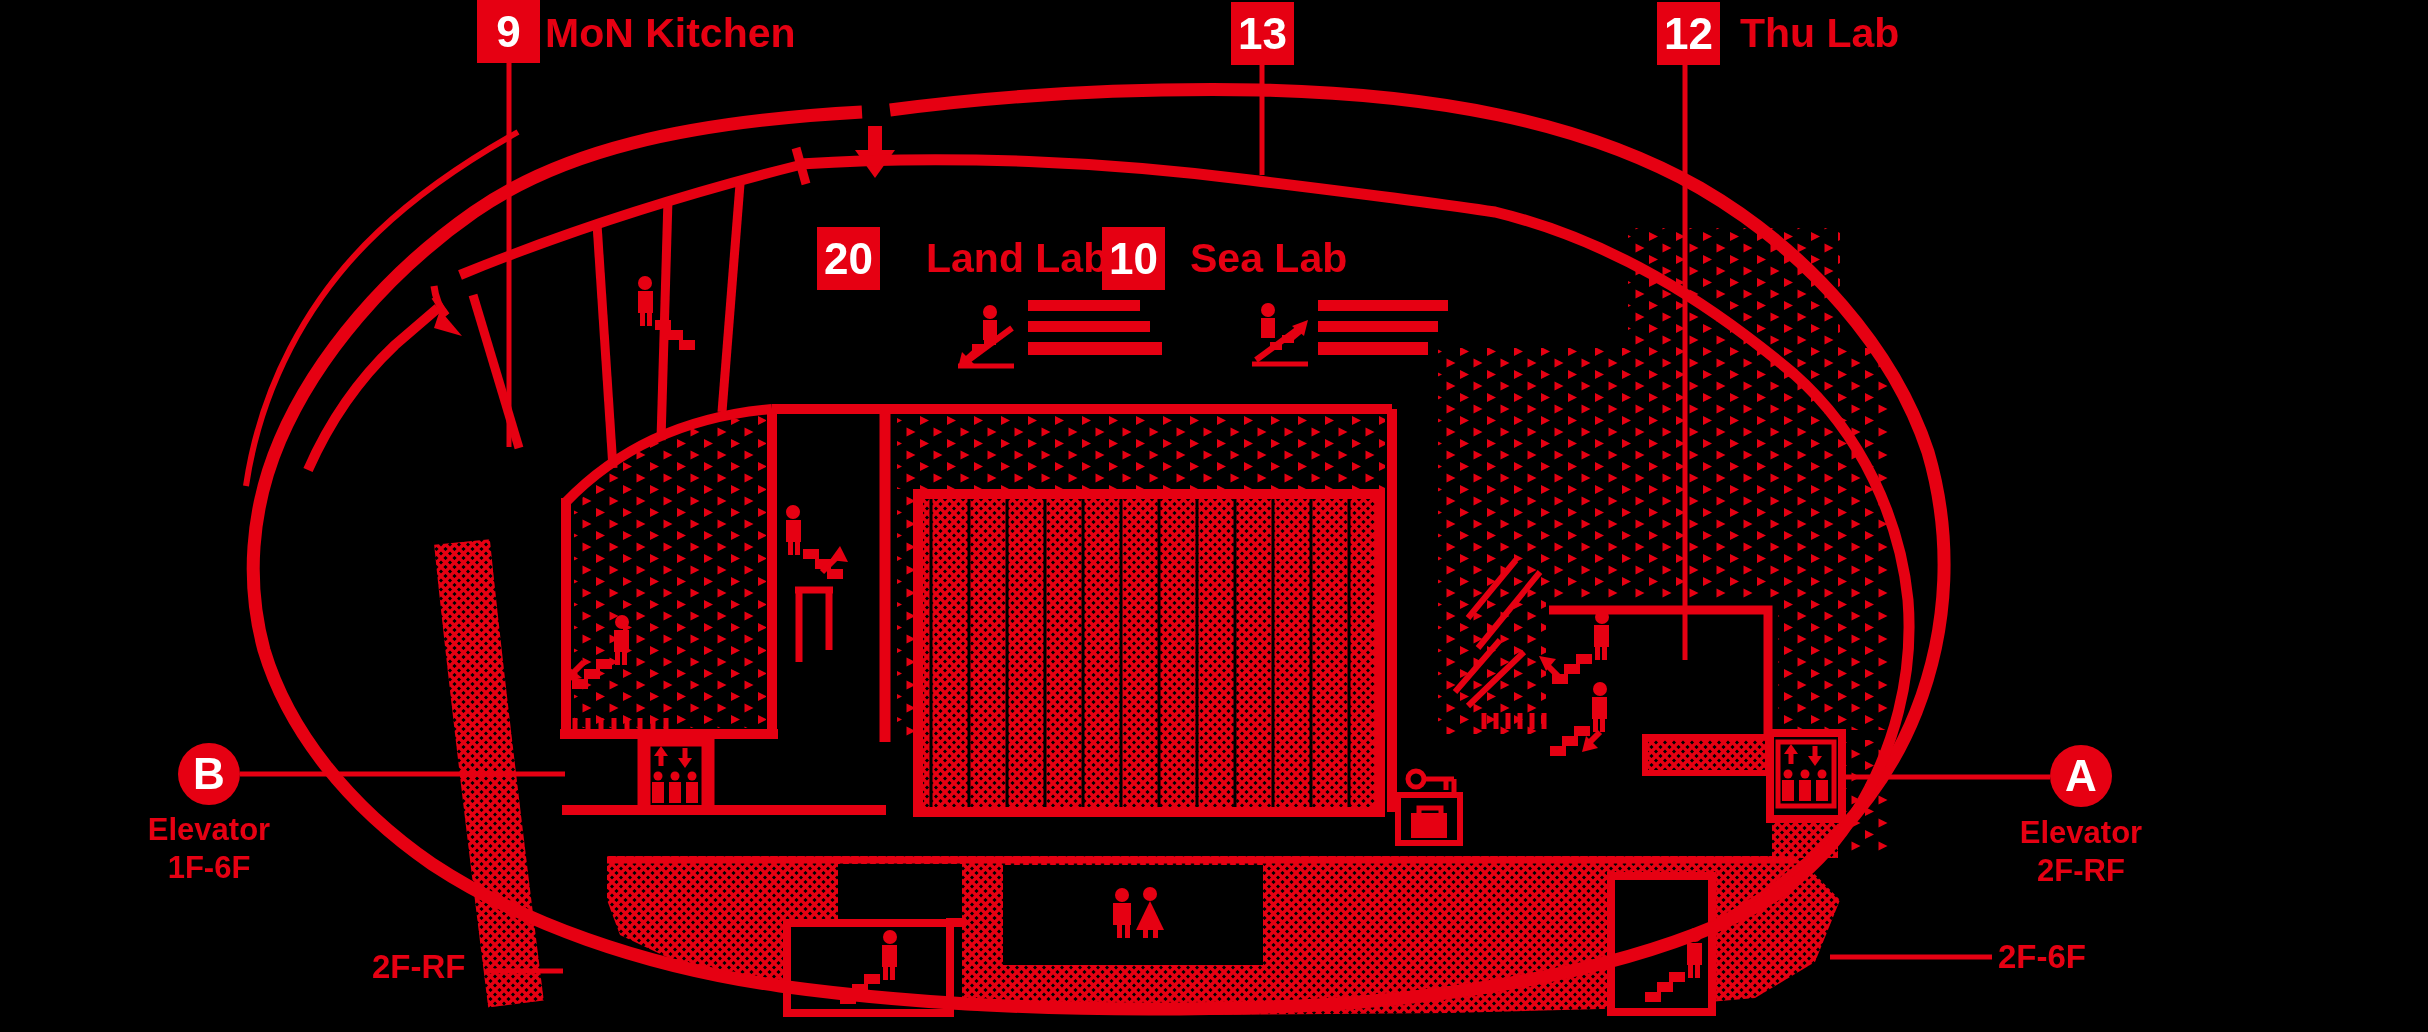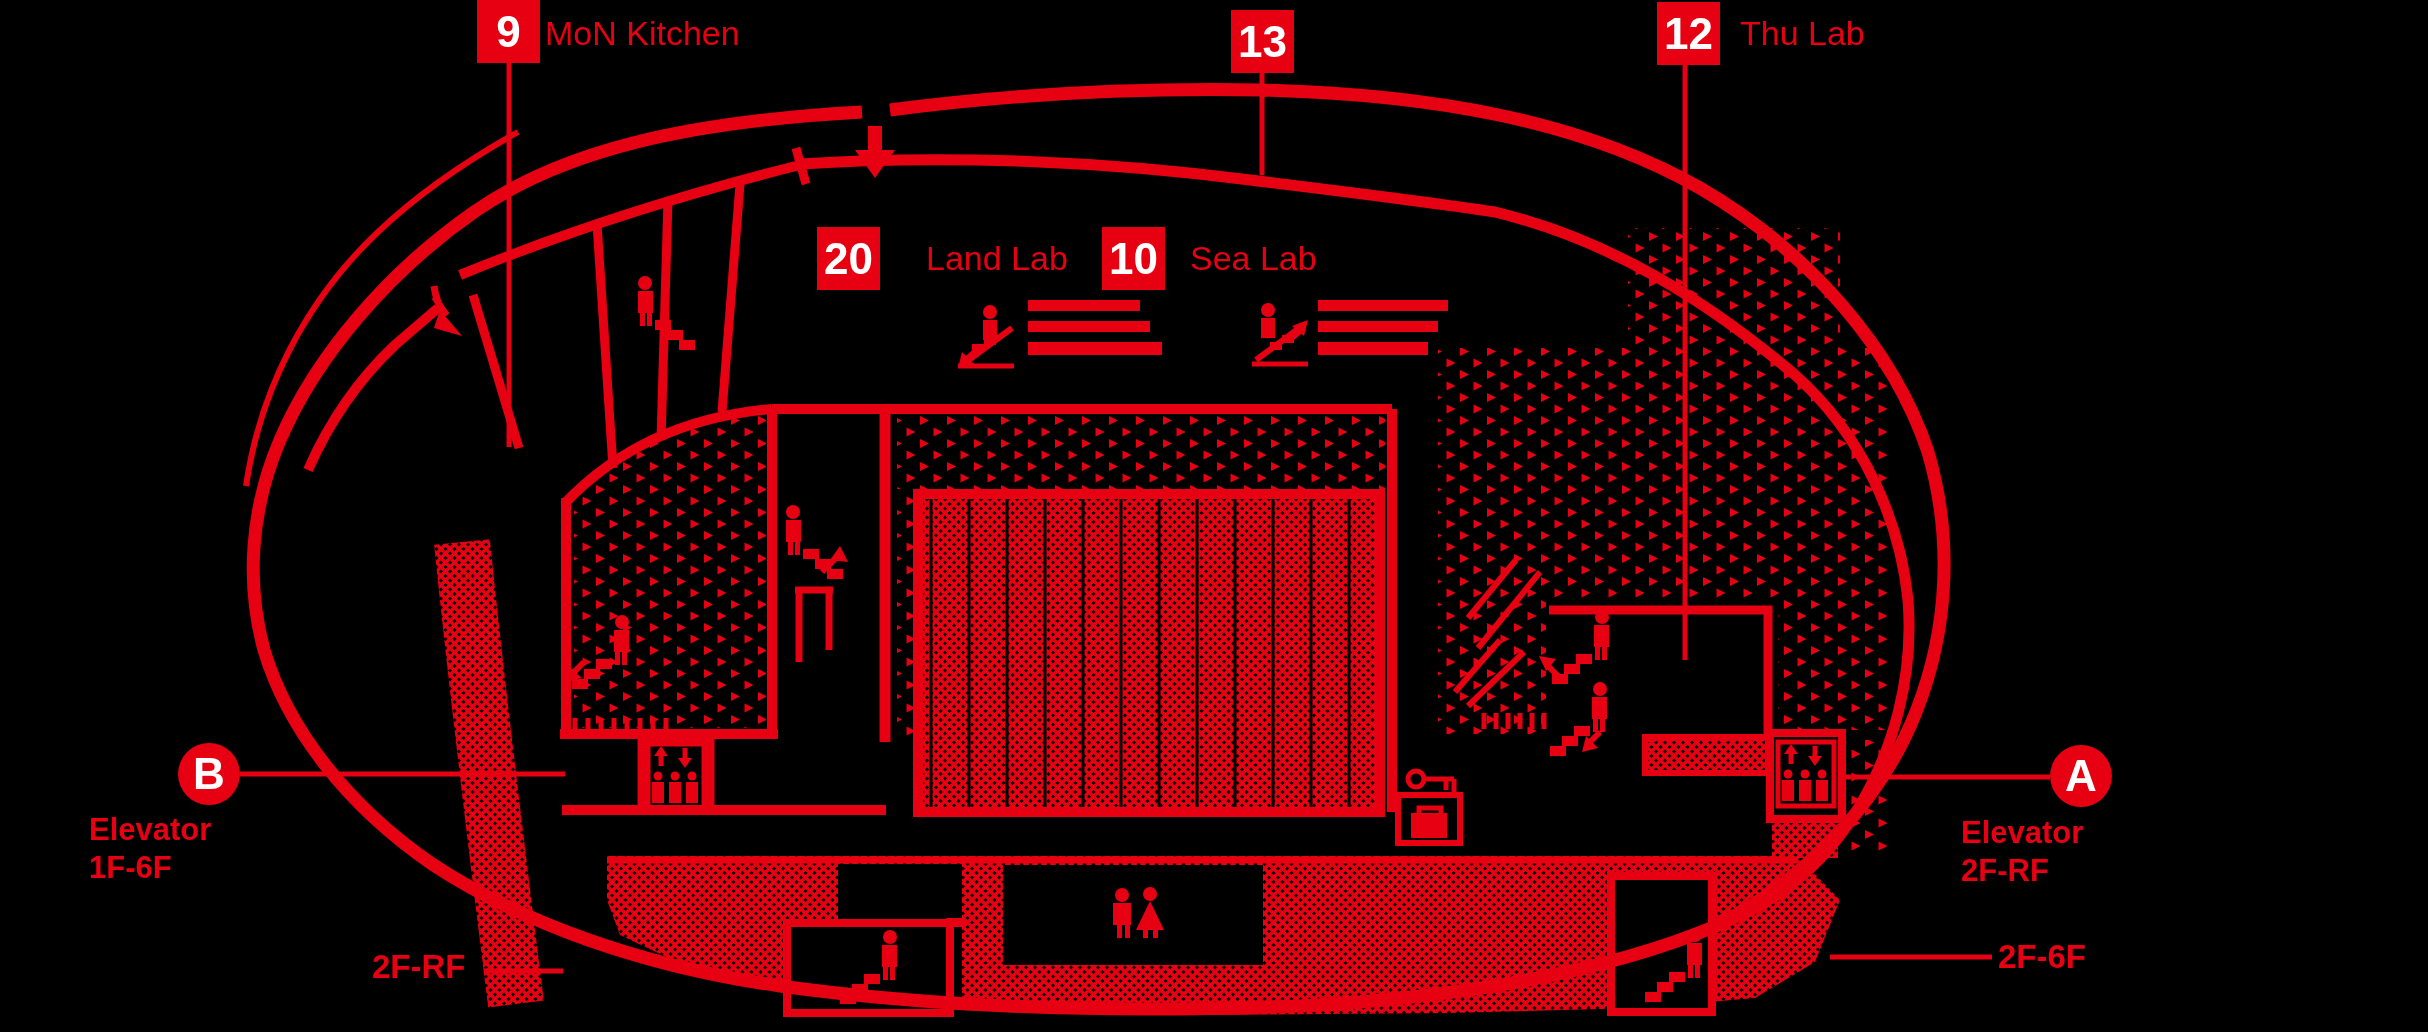--- a/index.html
+++ b/index.html
@@ -2,24 +2,24 @@
 <html><head>
 <meta charset="utf-8">
 <style>
   html,body{margin:0;padding:0;background:#000;}
   .stage{position:relative;width:2428px;height:1032px;background:#000;overflow:hidden;
          font-family:"Liberation Sans",sans-serif;}
   .stage svg{position:absolute;left:0;top:0;}
   .abs{position:absolute;white-space:nowrap;}
   .num-box{width:63px;height:63px;background:#e60012;color:#fff;display:flex;
            align-items:center;justify-content:center;font-size:44px;font-weight:700;}
-  .map-label{color:#e60012;font-size:34px;font-weight:400;height:63px;display:flex;align-items:center;}
+  .map-label{color:#e60012;font-size:41px;font-weight:700;height:63px;display:flex;align-items:center;}
   .circle-marker{width:62px;height:62px;border-radius:50%;background:#e60012;color:#fff;
            display:flex;align-items:center;justify-content:center;font-size:44px;font-weight:700;}
-  .elev-text{width:240px;color:#e60012;font-size:31px;font-weight:700;}
+  .elev-text{width:240px;text-align:center;color:#e60012;font-size:31px;font-weight:700;}
   .stair-label{color:#e60012;font-size:33px;font-weight:700;}
 </style>
 </head>
 <body>
 
 <div class="stage">
 
 <svg width="2428" height="1032" viewBox="0 0 2428 1032">
   <defs>
     <pattern id="pDots" width="27" height="23" patternUnits="userSpaceOnUse">
@@ -241,21 +241,21 @@
   </g>
 </svg>
 
 <div class="abs num-box" style="left:477px;top:0px">
       <span>9</span>
     </div>
 <div class="abs map-label" style="left:545px;top:2px">
       <span>MoN Kitchen</span>
     </div>
 
-<div class="abs num-box" style="left:1231px;top:10px">
+<div class="abs num-box" style="left:1231px;top:2px">
       <span>13</span>
     </div>
 
 <div class="abs num-box" style="left:1657px;top:2px">
       <span>12</span>
     </div>
 <div class="abs map-label" style="left:1740px;top:2px">
       <span>Thu Lab</span>
     </div>
 

